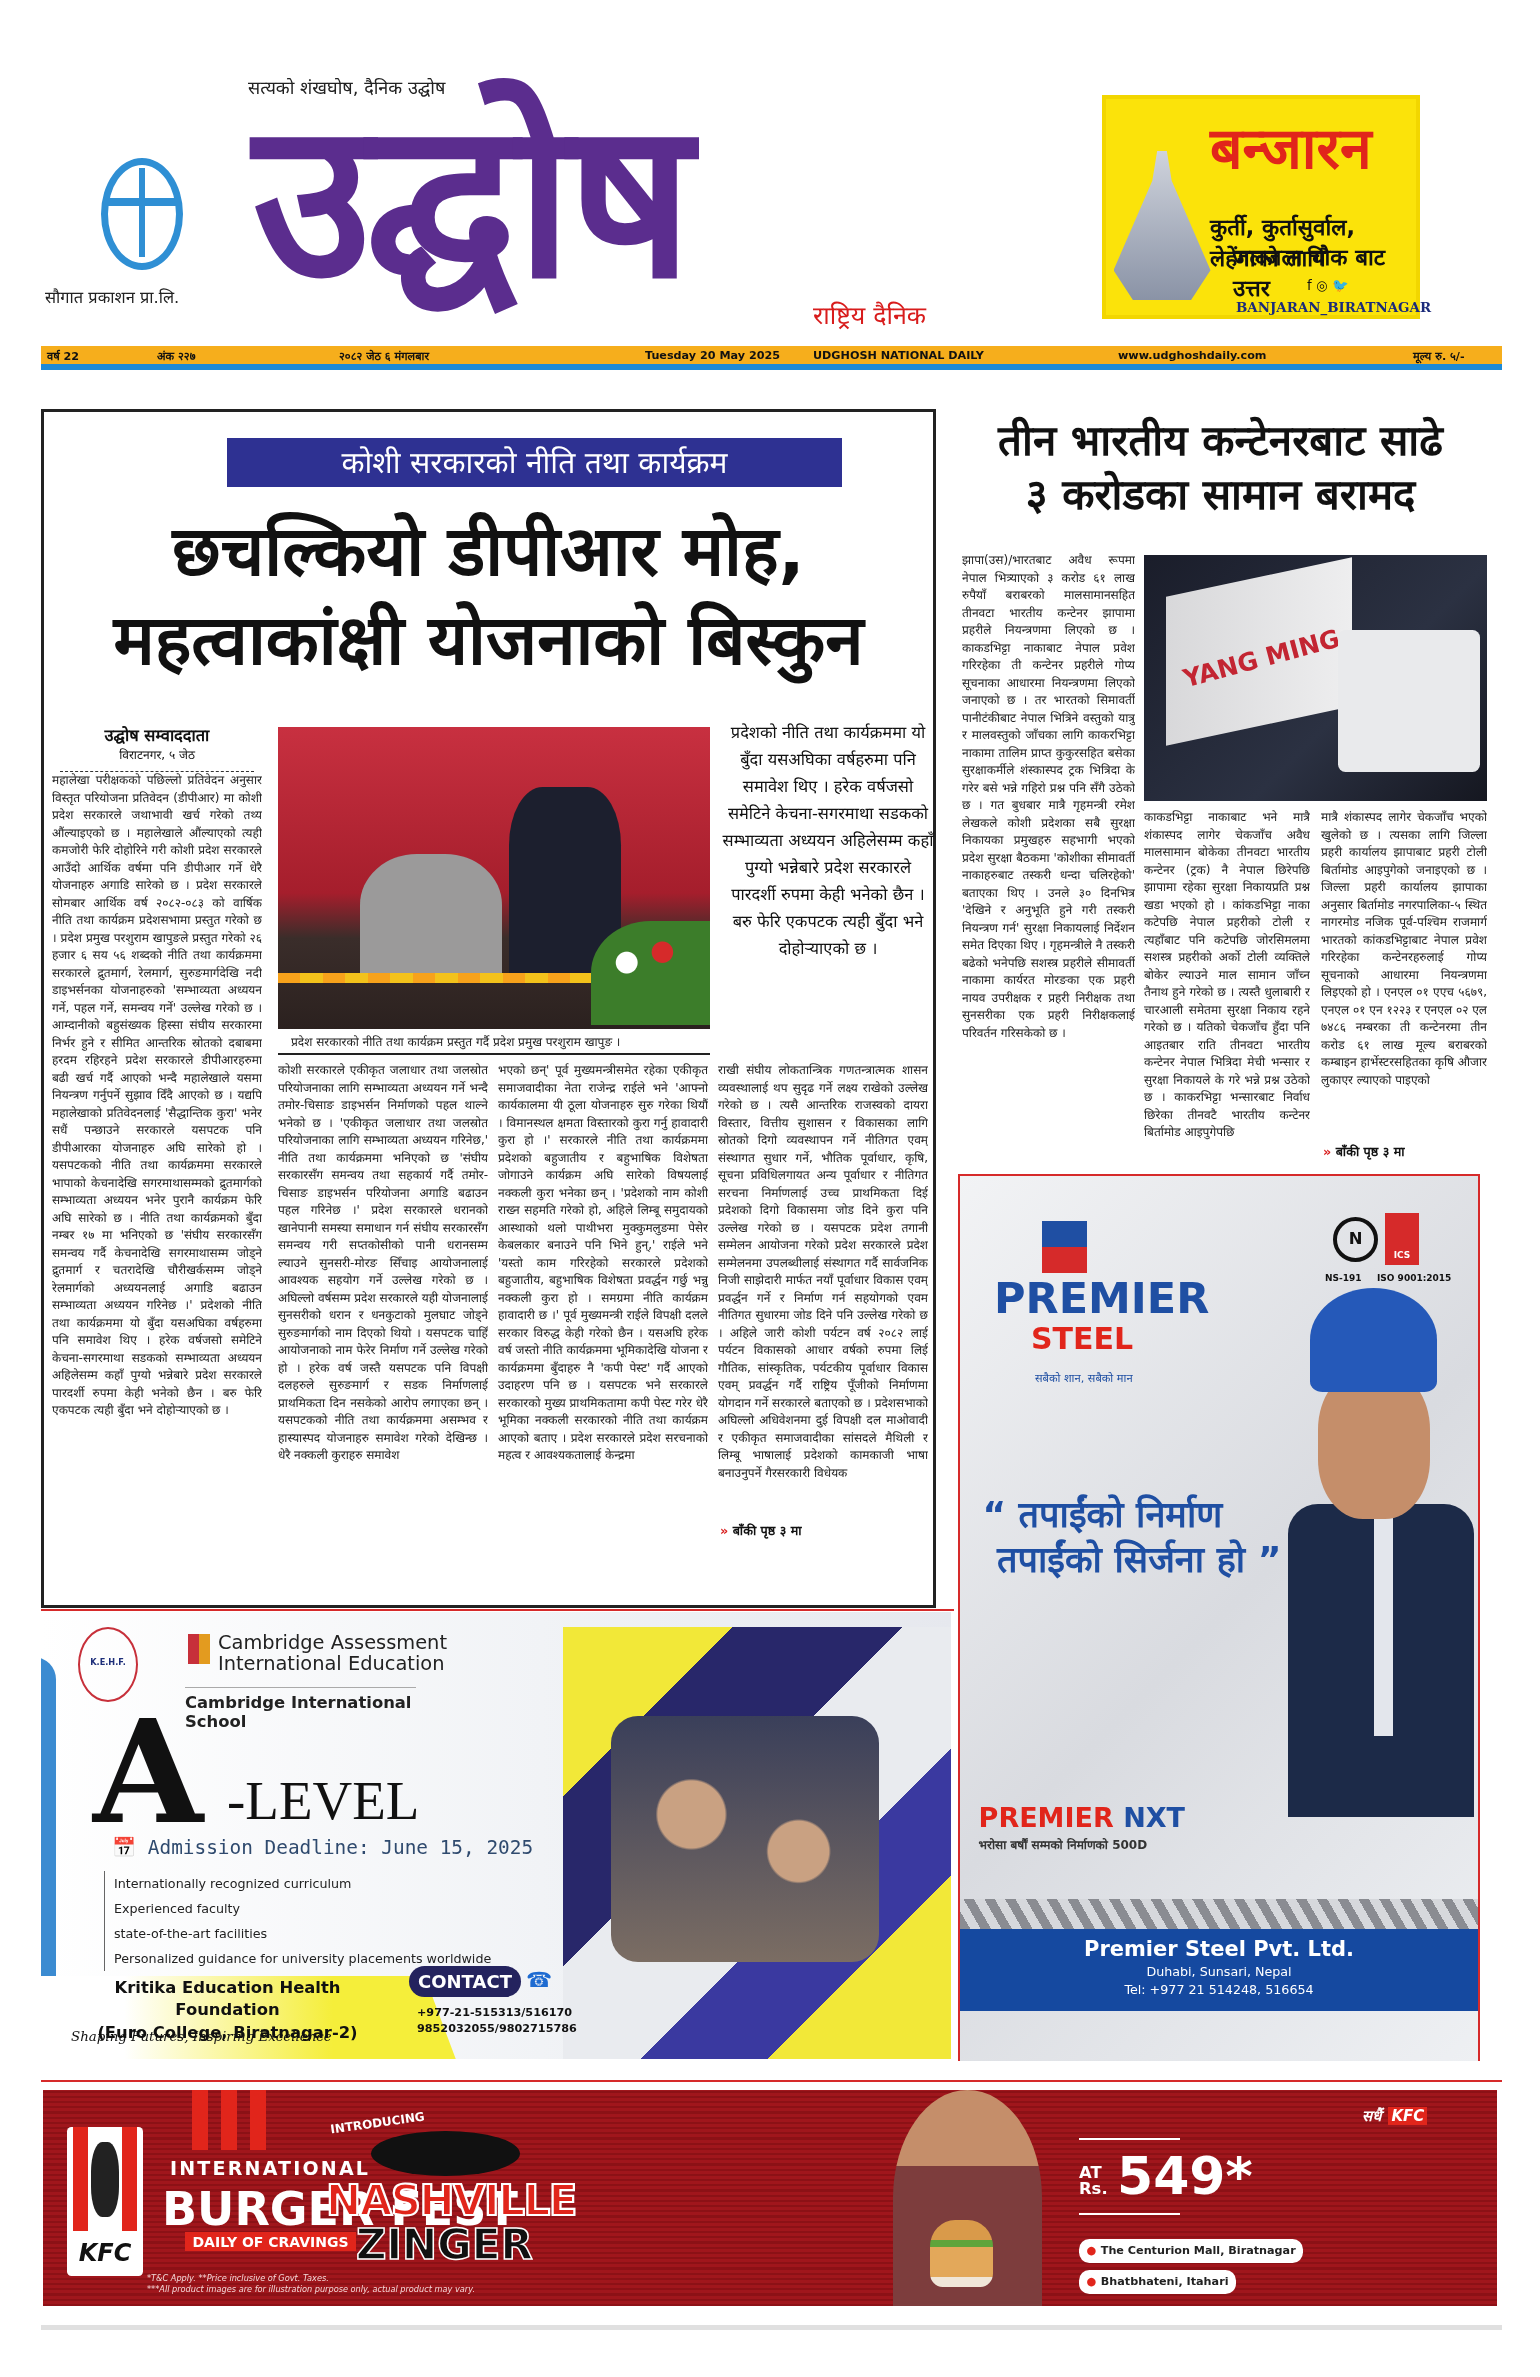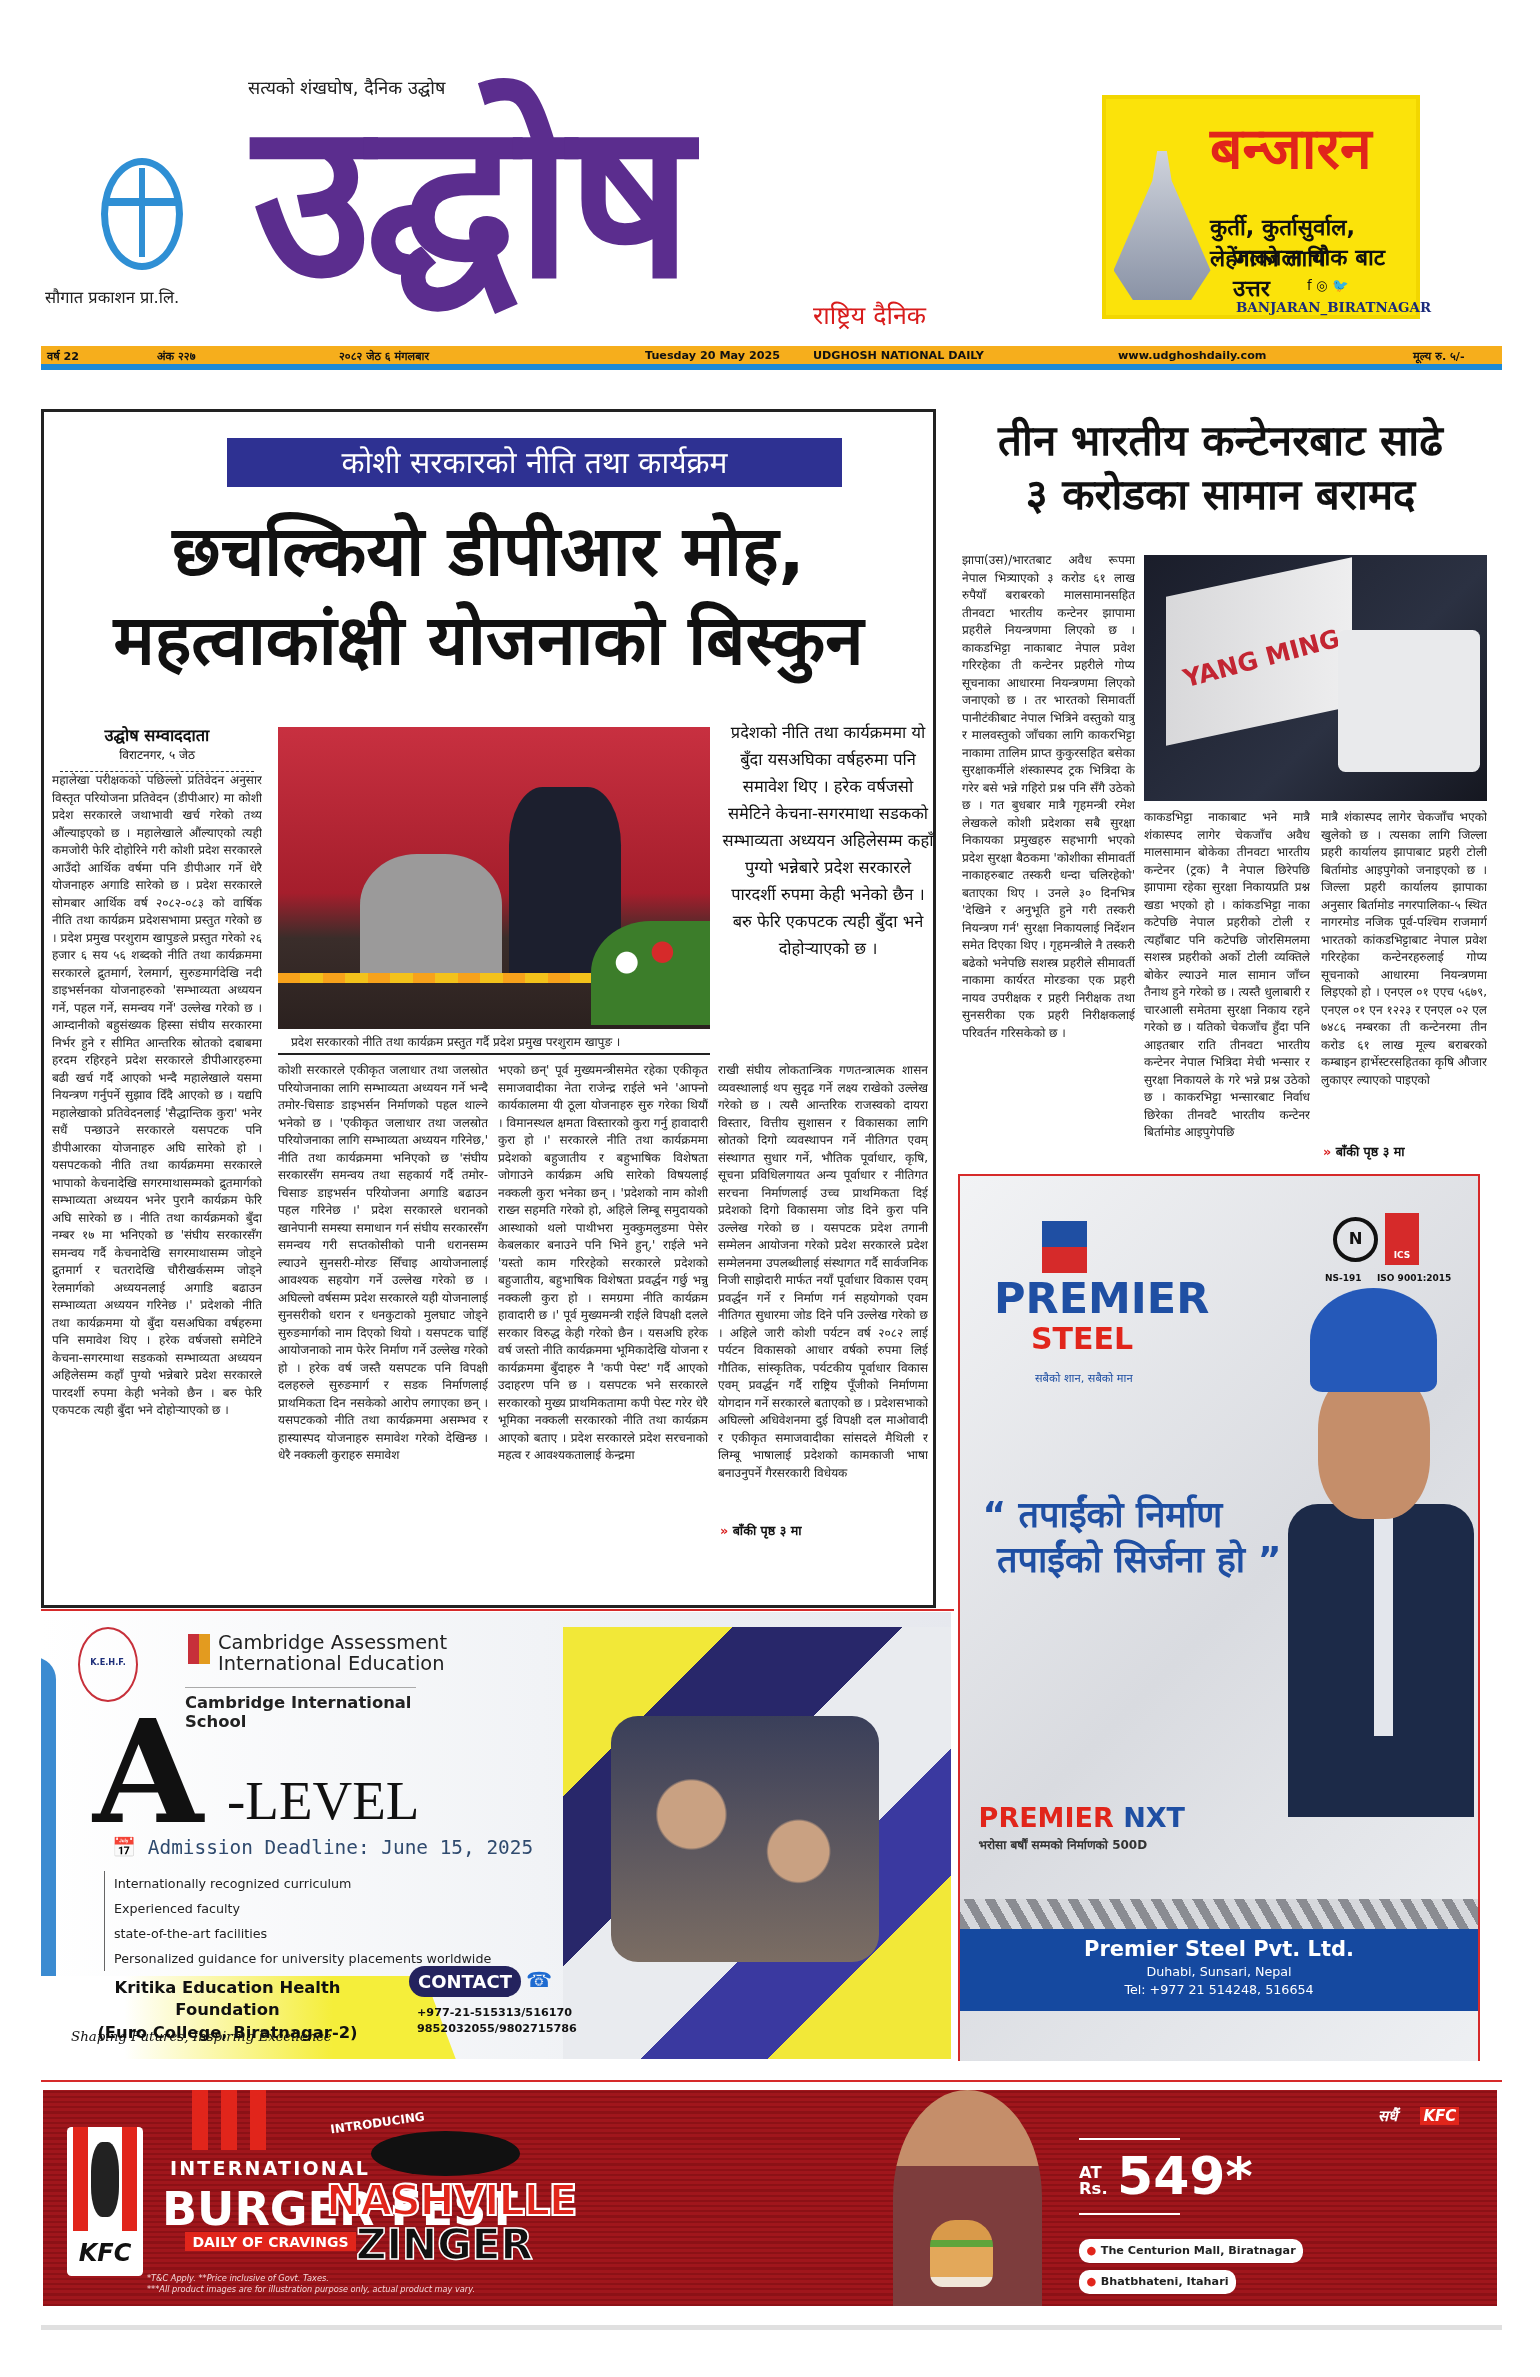--- a/index.html
+++ b/index.html
@@ -109,21 +109,21 @@
 .kfc .bf{position:absolute;left:119px;top:95px;font-size:46px;font-weight:bold;color:#fff;line-height:48px}
 .kfc .woc{position:absolute;left:142px;top:142px;background:#e1251b;color:#fff;font-size:14px;font-weight:bold;padding:1.5px 7.5px}
 .kfc .tc{position:absolute;left:104px;top:183px;font-size:8.2px;color:#f5dada;font-style:italic;line-height:11.2px}
 .kfc .intro{position:absolute;left:287px;top:26px;font-size:12px;font-weight:bold;color:#fff;transform:rotate(-8deg)}
 .kfc .hat{position:absolute;left:328px;top:41px;width:149px;height:45px;background:#111;border-radius:50%}
 .kfc .nash{position:absolute;left:283px;top:86px;font-size:42px;font-weight:bold;color:#e1251b;-webkit-text-stroke:2.2px #fff;letter-spacing:-1.5px}
 .kfc .zing{position:absolute;left:313px;top:130px;font-size:42px;font-weight:bold;color:#111;-webkit-text-stroke:1.5px #fff}
 .kfc .person{position:absolute;left:850px;top:0;width:149px;height:216px;background:linear-gradient(#c58e6a 0 35%,#7d3d3d 35%);border-radius:50% 50% 0 0}
 .kfc .burger{position:absolute;left:887px;top:130px;width:63px;height:67px;background:linear-gradient(#d99a4a 0 30%,#5fa43b 30% 40%,#e3a85a 40% 85%,#f0e6d8 85%);border-radius:40% 40% 20% 20%}
 .kfc .sadhai{position:absolute;left:1312px;top:15px;font-size:15px;color:#fff;font-weight:bold}
-.kfc .sadhai span{background:#e1251b;padding:0 3px;margin-left:20px;font-style:italic}
+.kfc .sadhai span{background:#e1251b;padding:0 3px;margin-left:4px;font-style:italic}
 .kfc .at{position:absolute;left:1036px;top:75px;font-size:16.4px;font-weight:bold;color:#fff;line-height:16.4px}
 .kfc .price{position:absolute;left:1074px;top:56px;font-size:52px;font-weight:bold;color:#fff}
 .kfc .pline1{position:absolute;left:1036px;top:48px;width:101px;height:2.2px;background:#fff}
 .kfc .pline2{position:absolute;left:1036px;top:123px;width:101px;height:2.2px;background:#fff}
 .kfc .loc{position:absolute;left:1036px;height:24px;background:#fff;border-radius:10.4px;font-size:11.2px;font-weight:bold;color:#222;padding:0 7.5px;line-height:24px}
 .kfc .loc .pin{color:#e1251b;margin-right:4.5px}
 .footgray{left:41px;top:2325px;width:1461px;height:4.5px;background:#e0e0e0}
 </style>
 </head>
 <body>

